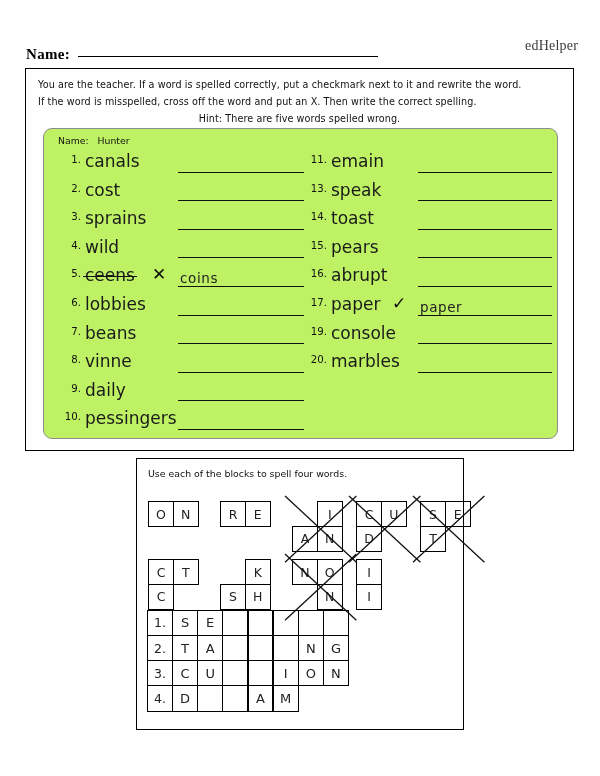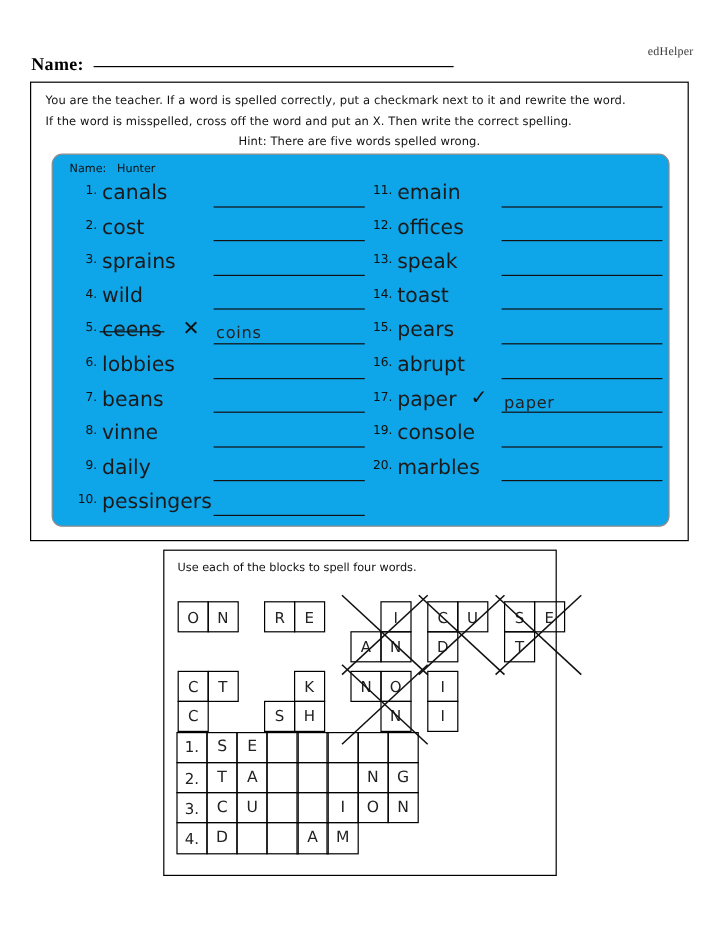--- a/index.html
+++ b/index.html
@@ -20,21 +20,21 @@
     width: 600px;
     height: 776px;
   }
 
   
   .brand {
     position: absolute;
     top: 38px;
     right: 22px;
     font-family: "Liberation Serif", serif;
-    font-size: 10px;
+    font-size: 14px;
     color: #3a3a3a;
     letter-spacing: .2px;
   }
   .name-row {
     position: absolute;
     top: 46px;
     left: 26px;
     display: flex;
     align-items: baseline;
   }
@@ -92,21 +92,21 @@
   
   .inner-box {
     position: absolute;
     left: 17px;
     top: 59px;
     width: 515px;
     height: 311px;
     border: 1.2px solid #8b8b8b;
     border-radius: 9px;
     box-sizing: border-box;
-    background: #0ea5e9;
+    background: #bef264;
   }
   .student-name {
     position: absolute;
     left: 14px;
     top: 6px;
     font-family: "DejaVu Sans", sans-serif;
     font-size: 9.3px;
     color: #111;
     white-space: nowrap;
   }
@@ -336,25 +336,20 @@
             <div class="item">
               <span class="num">10.</span>
               <span class="word">pessingers</span>
               <span class="answer"></span>
             </div>
           </div>
         <div class="col col-right" id="col-right">
             <div class="item">
               <span class="num">11.</span>
               <span class="word">emain</span>
-              <span class="answer"></span>
-            </div>
-            <div class="item">
-              <span class="num">12.</span>
-              <span class="word">offices</span>
               <span class="answer"></span>
             </div>
             <div class="item">
               <span class="num">13.</span>
               <span class="word">speak</span>
               <span class="answer"></span>
             </div>
             <div class="item">
               <span class="num">14.</span>
               <span class="word">toast</span>

